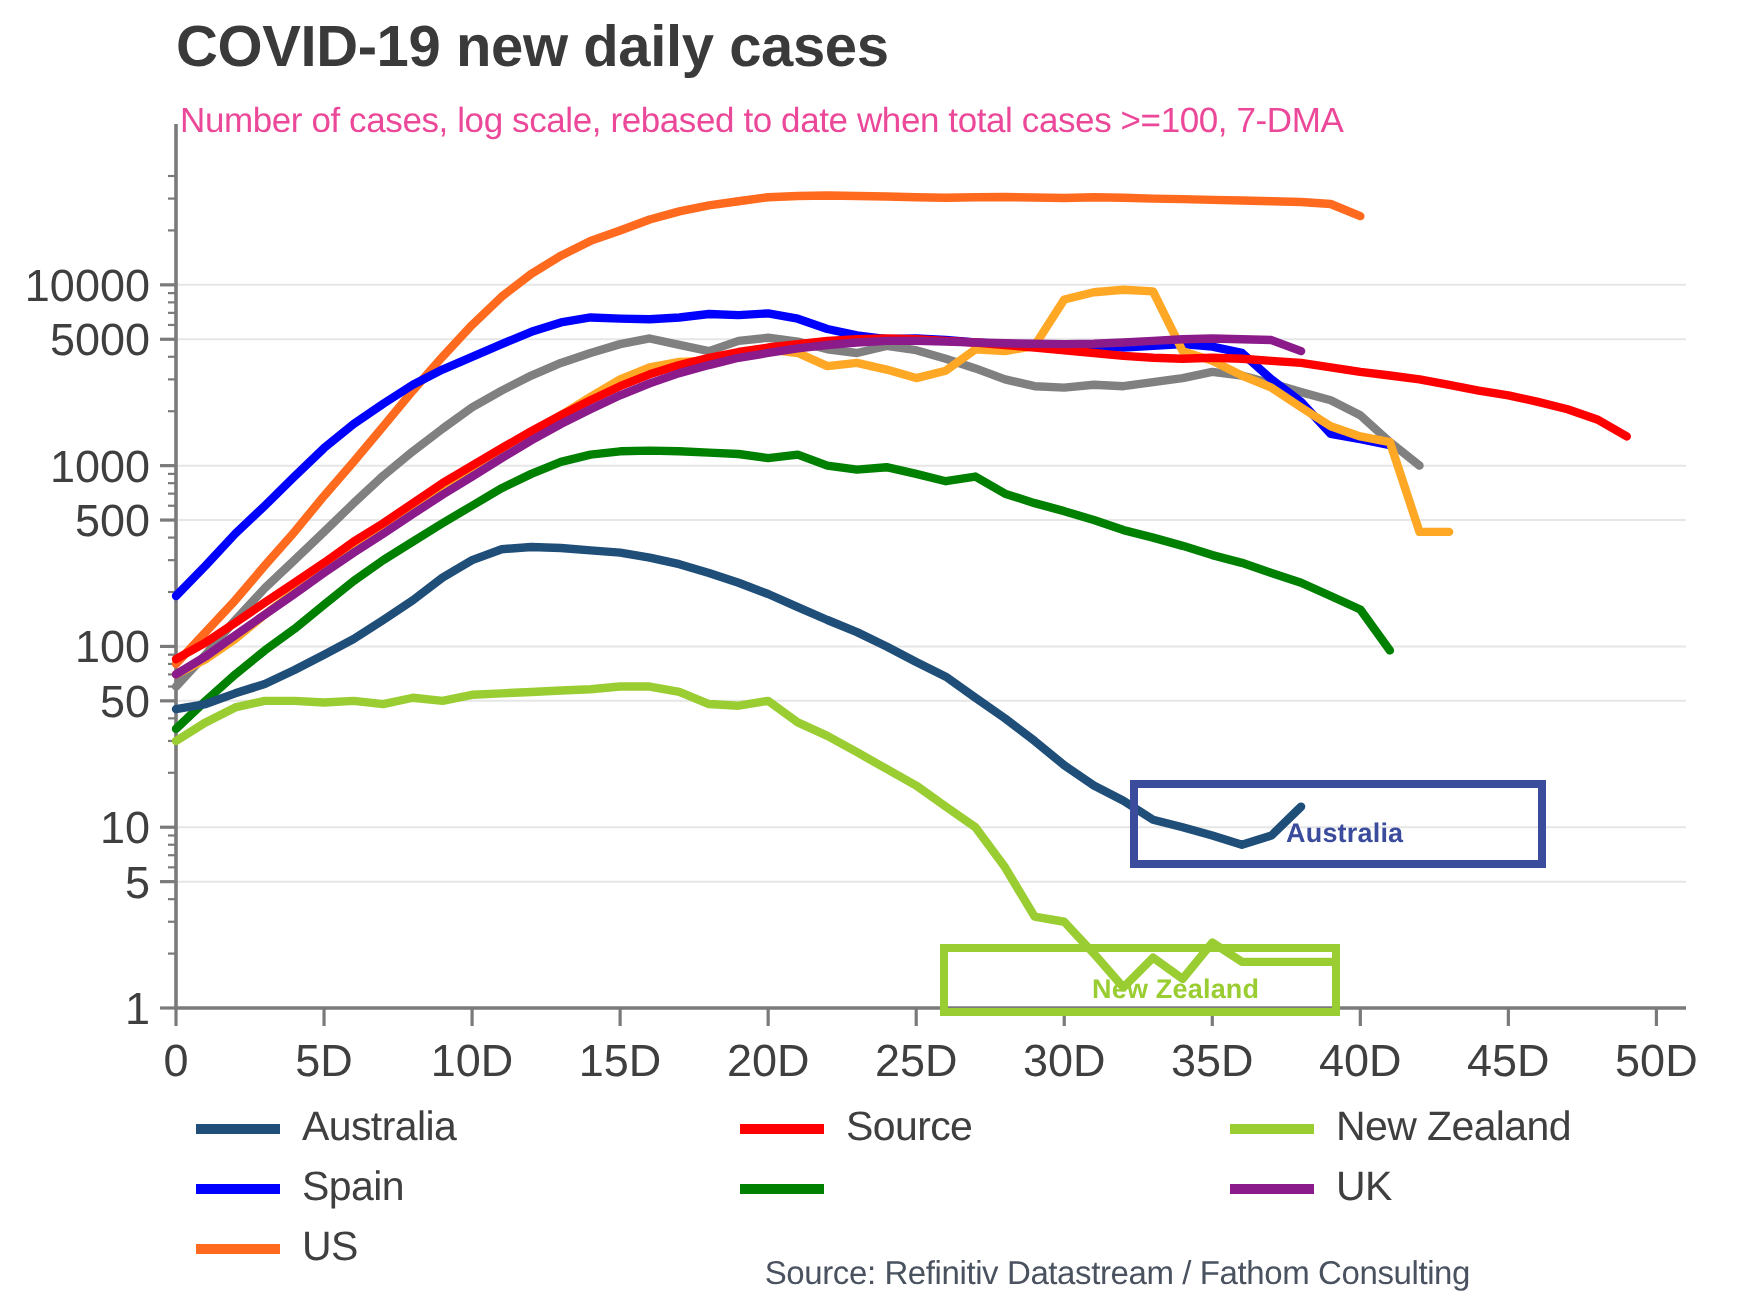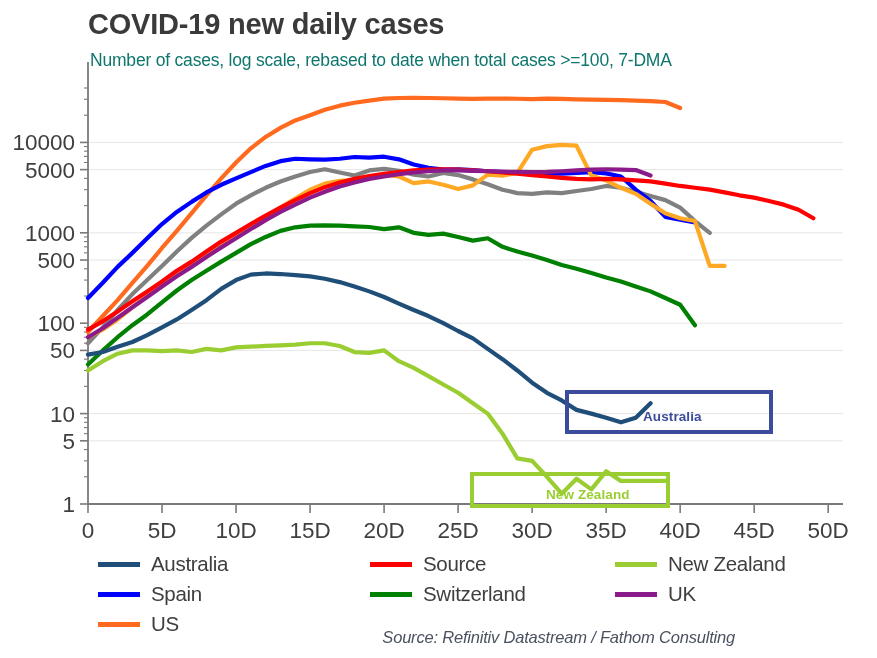--- a/index.html
+++ b/index.html
@@ -7,35 +7,35 @@
     width:877px;height:658px;background:#ffffff;overflow:hidden;
     font-family:"Liberation Sans", sans-serif;color:#3b3b3b;
   }
   #root{position:relative;width:747px;height:658px;}
   #chart-title{
     position:absolute;left:88px;top:8px;
     font-size:29px;font-weight:bold;color:#3a3a3a;letter-spacing:-0.2px;
   }
   #chart-subtitle{
     position:absolute;left:90px;top:50px;
-    font-size:17.5px;font-weight:normal;color:#0f766e;letter-spacing:-0.2px;
+    font-size:17.5px;font-weight:normal;color:#ec4899;letter-spacing:-0.2px;
   }
   #plot-svg{position:absolute;left:0;top:0;}
   #legend{
     position:absolute;left:98px;top:552px;
     width:700px;
     display:grid;grid-template-columns:272px 245px auto;
     row-gap:6px;
   }
   .legend-item{display:flex;align-items:center;}
   .legend-swatch{width:42px;height:5px;border-radius:0;margin-right:11px;flex:0 0 auto;}
   .legend-label{font-size:20.5px;color:#3f3f3f;letter-spacing:-0.3px;}
   #source-note{
     position:absolute;right:12px;top:628px;
-    font-size:16.5px;font-style:italic;color:#4a5260;letter-spacing:-0.2px;
+    font-size:16.5px;color:#4a5260;letter-spacing:-0.2px;
   }
   .callout{position:absolute;box-sizing:border-box;background:transparent;}
   .callout-label{
     position:absolute;font-size:13.5px;font-weight:bold;letter-spacing:0.1px;
   }
 </style>
 </head>
 <body>
 
 <div id="root">
@@ -159,21 +159,20 @@
       <div class="legend-item">
         <span class="legend-swatch" style="background: rgb(154, 205, 50);"></span>
         <span class="legend-label">New Zealand</span>
       </div>
       <div class="legend-item">
         <span class="legend-swatch" style="background: rgb(0, 0, 255);"></span>
         <span class="legend-label">Spain</span>
       </div>
       <div class="legend-item">
         <span class="legend-swatch" style="background: rgb(0, 128, 0);"></span>
-        <span class="legend-label">Switzerland</span>
       </div>
       <div class="legend-item">
         <span class="legend-swatch" style="background: rgb(139, 26, 139);"></span>
         <span class="legend-label">UK</span>
       </div>
       <div class="legend-item">
         <span class="legend-swatch" style="background: rgb(255, 106, 30);"></span>
         <span class="legend-label">US</span>
       </div>
     </div>

